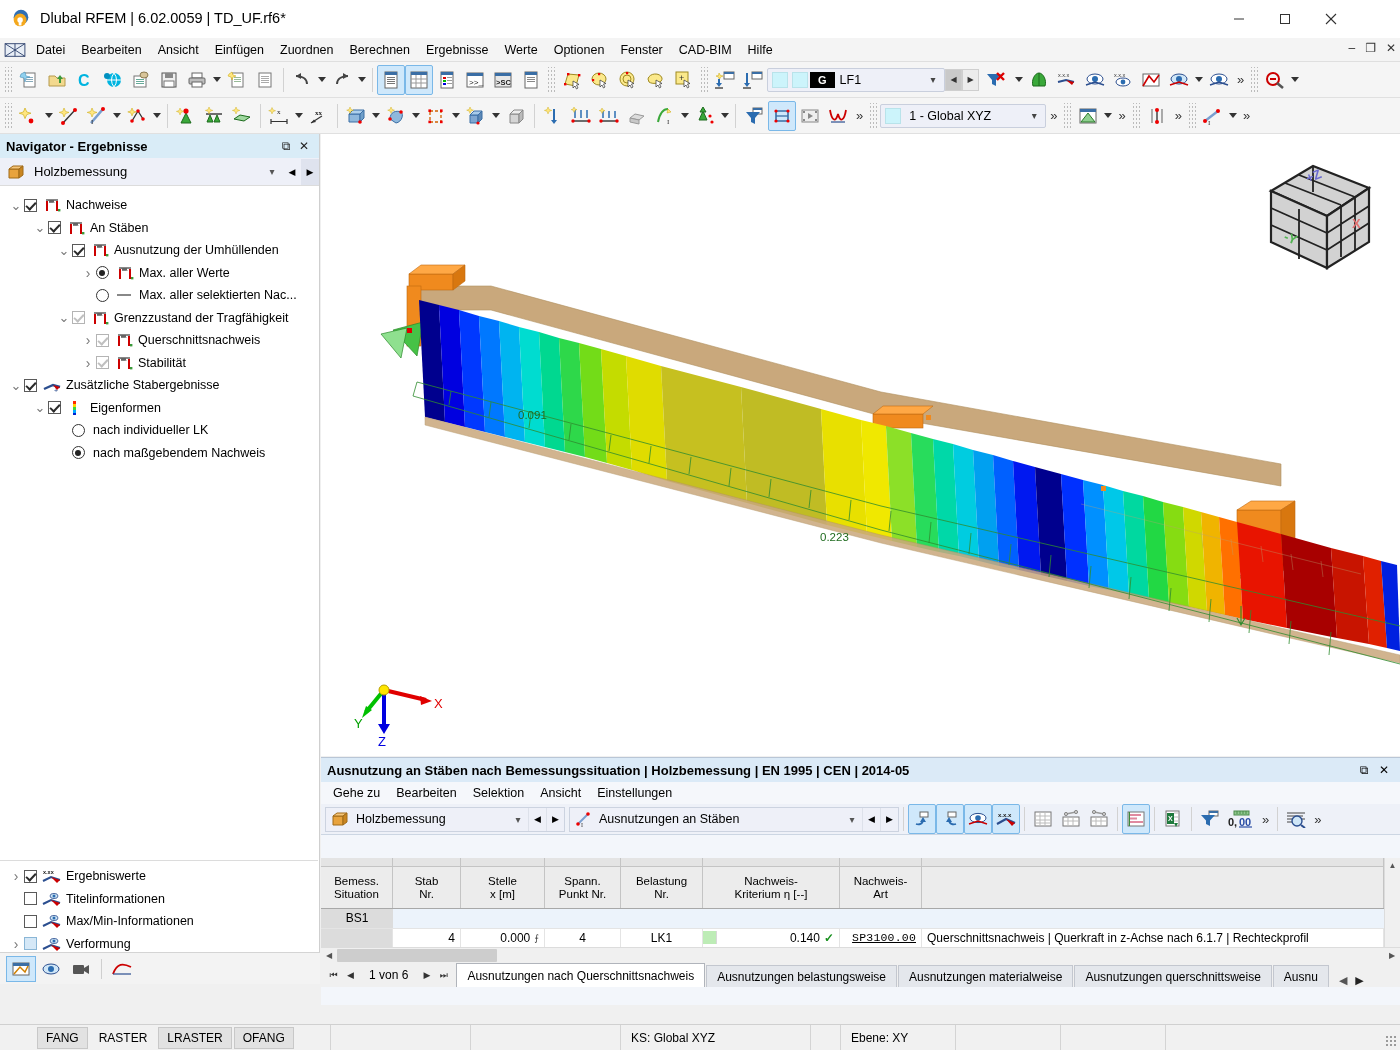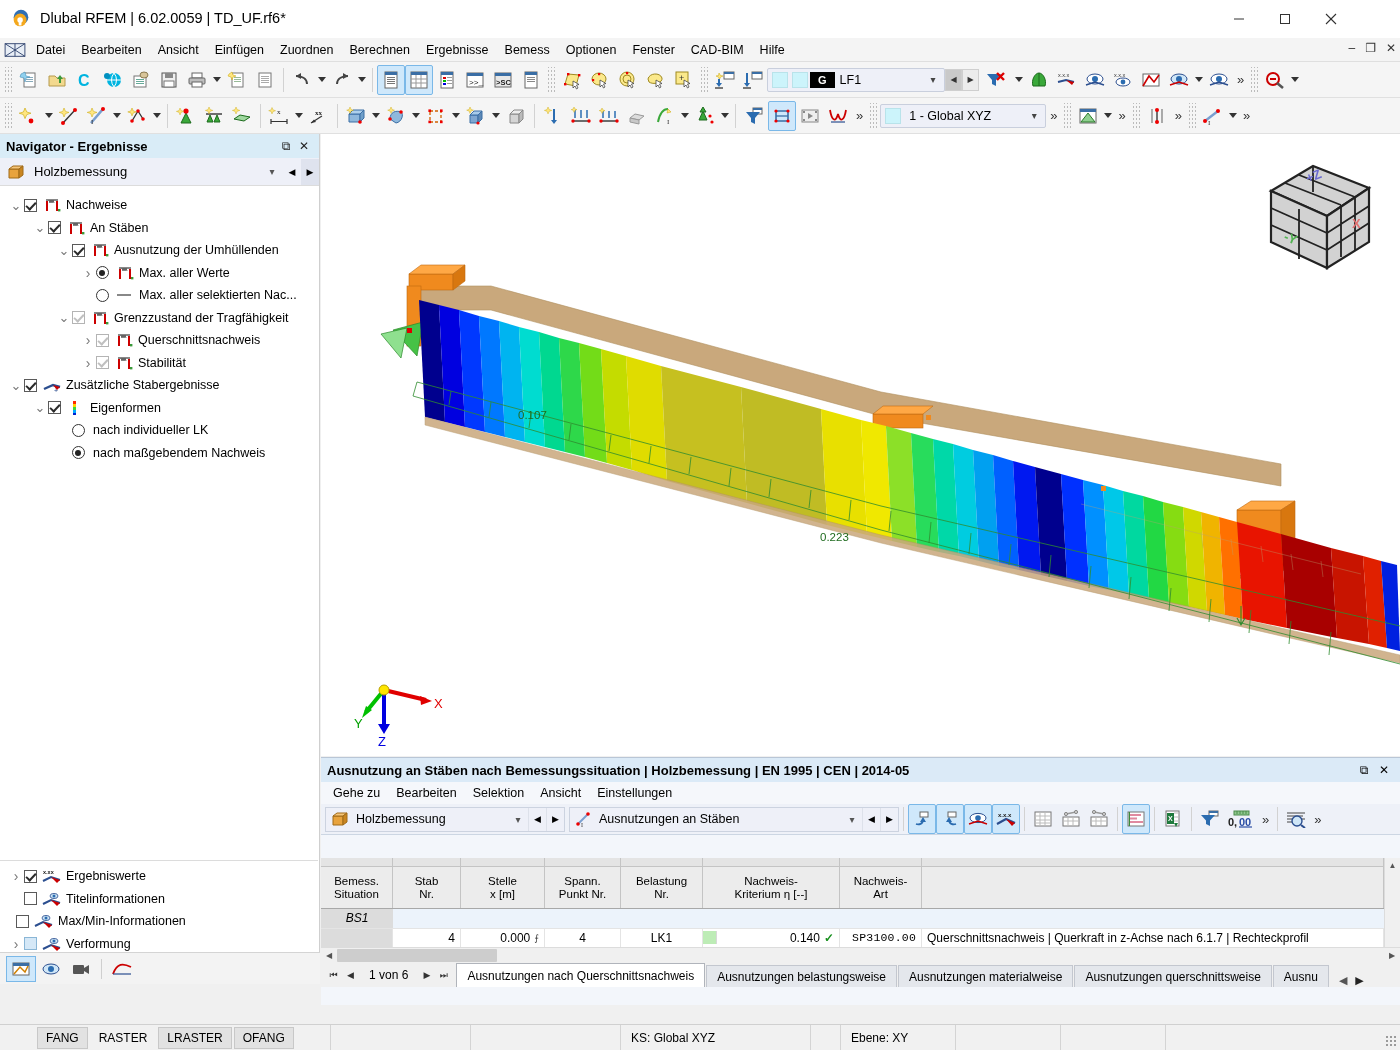--- a/index.html
+++ b/index.html
@@ -102,24 +102,24 @@
   .ghead { display:flex; height:42px; background:#ececec; border-bottom:1px solid #a8a8a8; }
   .ghead .gh { border-right:1px solid #c4c4c4; display:flex; flex-direction:column; align-items:center; justify-content:center; font-size:11.5px; line-height:13px; text-align:center; cursor:default; }
   .gh-strip { height:9px; background:#e4e4e4; border-bottom:1px solid #c4c4c4; display:flex; }
   .gh-strip div { border-right:1px solid #c4c4c4; }
   .grow { display:flex; height:19.5px; border-bottom:1px solid #e4e4e4; font-size:12px; }
   .gc { border-right:1px solid #e4e4e4; display:flex; align-items:center; padding:0 5px; overflow:hidden; white-space:nowrap; }
   .gc.r { justify-content:flex-end; }
   .gc.c { justify-content:center; }
   .grow.sit { background:#ecf3fb; }
   .grow.sit .gc { border-right:none; }
-  .bsgrey { background:#dcdcdc;font-style:italic; }
+  .bsgrey { background:#dcdcdc; }
   .bar { width:14px; height:13px; background:#bdecb6; border-right:1px solid #d8d8d8; }
   .chk { color:#17901d; font-weight:bold; margin-left:4px; }
-  .mono { font-family:"Liberation Mono", monospace; font-size:11.5px; letter-spacing:0.2px; }
+  .mono { font-family:"Liberation Mono", monospace; font-size:11.5px; letter-spacing:0.2px;text-decoration:underline; }
 
   .vsb { position:absolute; right:0; top:100px; width:16px; height:120px; background:#f0f0f0; border-left:1px solid #dcdcdc; }
   .vsb .ar { height:15px; display:flex; align-items:center; justify-content:center; font-size:8px; color:#555; cursor:default; }
   .hsb { position:absolute; left:0; bottom:42px; width:1079px; height:16px; background:#f0f0f0; border-top:1px solid #dcdcdc; display:flex; align-items:center; }
   .hsb .ar { width:16px; text-align:center; font-size:8px; color:#555; cursor:default; }
   .hsb .thumb { height:13px; background:#cdcdcd; border-radius:1px; }
 
   .tabs { position:absolute; left:0; bottom:18px; width:1079px; height:24px; background:#f0f0f0; display:flex; align-items:flex-end; }
   .pager { display:flex; align-items:center; height:24px; padding:0 4px; }
   .pager .pb { width:17px; text-align:center; font-size:9px; color:#333; cursor:default; }
@@ -176,21 +176,21 @@
       <line x1="12" y1="3" x2="12" y2="17" stroke="#2b3f6b"></line>
     </svg>
     <div class="menu-items">
       <span>Datei</span>
       <span>Bearbeiten</span>
       <span>Ansicht</span>
       <span>Einfügen</span>
       <span>Zuordnen</span>
       <span>Berechnen</span>
       <span>Ergebnisse</span>
-      <span>Bemess</span>
+      <span>Werte</span>
       <span>Optionen</span>
       <span>Fenster</span>
       <span>CAD-BIM</span>
       <span>Hilfe</span>
     </div>
     <div class="mdi-btns">
       <i>–</i>
       <i>❐</i>
       <i>✕</i>
     </div>
@@ -929,21 +929,21 @@
           <div class="twist" style="font-size: 14px;"></div>
           <div class="cbx"></div>
           <span class="ticon"><svg viewBox="0 0 20 16" width="20" height="16">
               <ellipse cx="12" cy="5" rx="4" ry="2.6" fill="#cfe6f7" stroke="#2b4e8f" stroke-width="0.8"></ellipse>
               <circle cx="12" cy="5" r="1.5" fill="#2b6cb0"></circle>
               <path d="M1 13 l8 -4 l9 3" stroke="#2b4e8f" stroke-width="2" fill="none"></path>
               <path d="M9 9 l9 3 l-3 3z" fill="#c00"></path>
             </svg></span>
           <span class="tlabel">Titelinformationen</span>
         </div>
-        <div class="trow" style=" align-items: center;">
+        <div class="trow" style="padding-left: 8px; align-items: center;">
           <div class="twist" style="font-size: 14px;"></div>
           <div class="cbx"></div>
           <span class="ticon"><svg viewBox="0 0 20 16" width="20" height="16">
               <ellipse cx="12" cy="5" rx="4" ry="2.6" fill="#cfe6f7" stroke="#2b4e8f" stroke-width="0.8"></ellipse>
               <circle cx="12" cy="5" r="1.5" fill="#2b6cb0"></circle>
               <path d="M1 13 l8 -4 l9 3" stroke="#2b4e8f" stroke-width="2" fill="none"></path>
               <path d="M9 9 l9 3 l-3 3z" fill="#c00"></path>
             </svg></span>
           <span class="tlabel">Max/Min-Informationen</span>
         </div>
@@ -1070,21 +1070,21 @@
       <g stroke="#b8a070" stroke-width="0.5" opacity="0.75">
         <path d="M760 370 L1040 440"></path>
         <path d="M880 398 l2 16 M910 405 l2 16 M940 412 l2 16 M970 420 l2 16 M1000 427 l2 16"></path>
       </g>
 
       <rect x="605" y="281" width="5" height="5" fill="#f08a1e"></rect>
       <rect x="780" y="352" width="5" height="5" fill="#f08a1e"></rect>
       <rect x="86" y="194" width="5" height="5" fill="#e00000"></rect>
     </svg>
 
-    <div class="lbl3d" style="left:197px; top:275px;">0.107</div>
+    <div class="lbl3d" style="left:197px; top:275px;">0.091</div>
     <div class="lbl3d" style="left:499px; top:397px;">0.223</div>
 
     
     <svg class="navcube" viewBox="0 0 135 140">
       <g stroke="#222" stroke-width="2.2" fill="#d2d2d2">
         <path d="M20 45 L62 20 L118 42 L76 70 Z"></path>
         <path d="M20 45 L76 70 L76 122 L20 96 Z"></path>
         <path d="M76 70 L118 42 L118 96 L76 122 Z"></path>
       </g>
       <g stroke="#222" stroke-width="1.8" fill="none">

